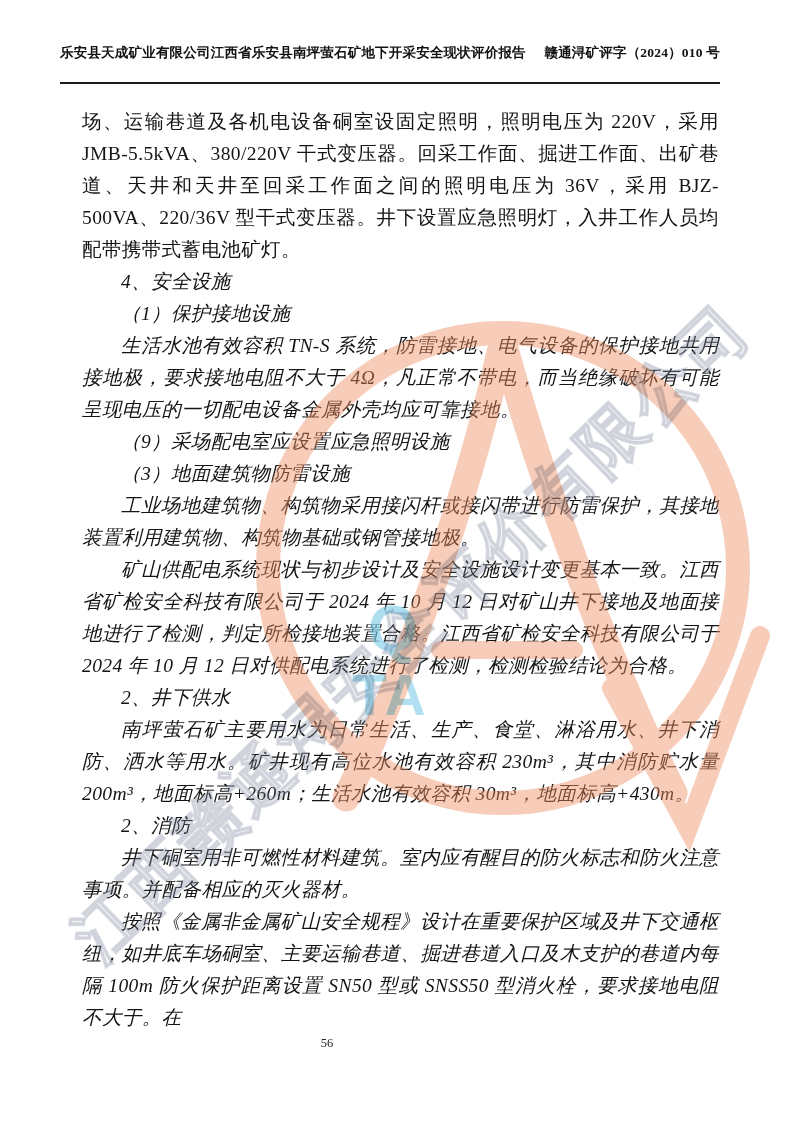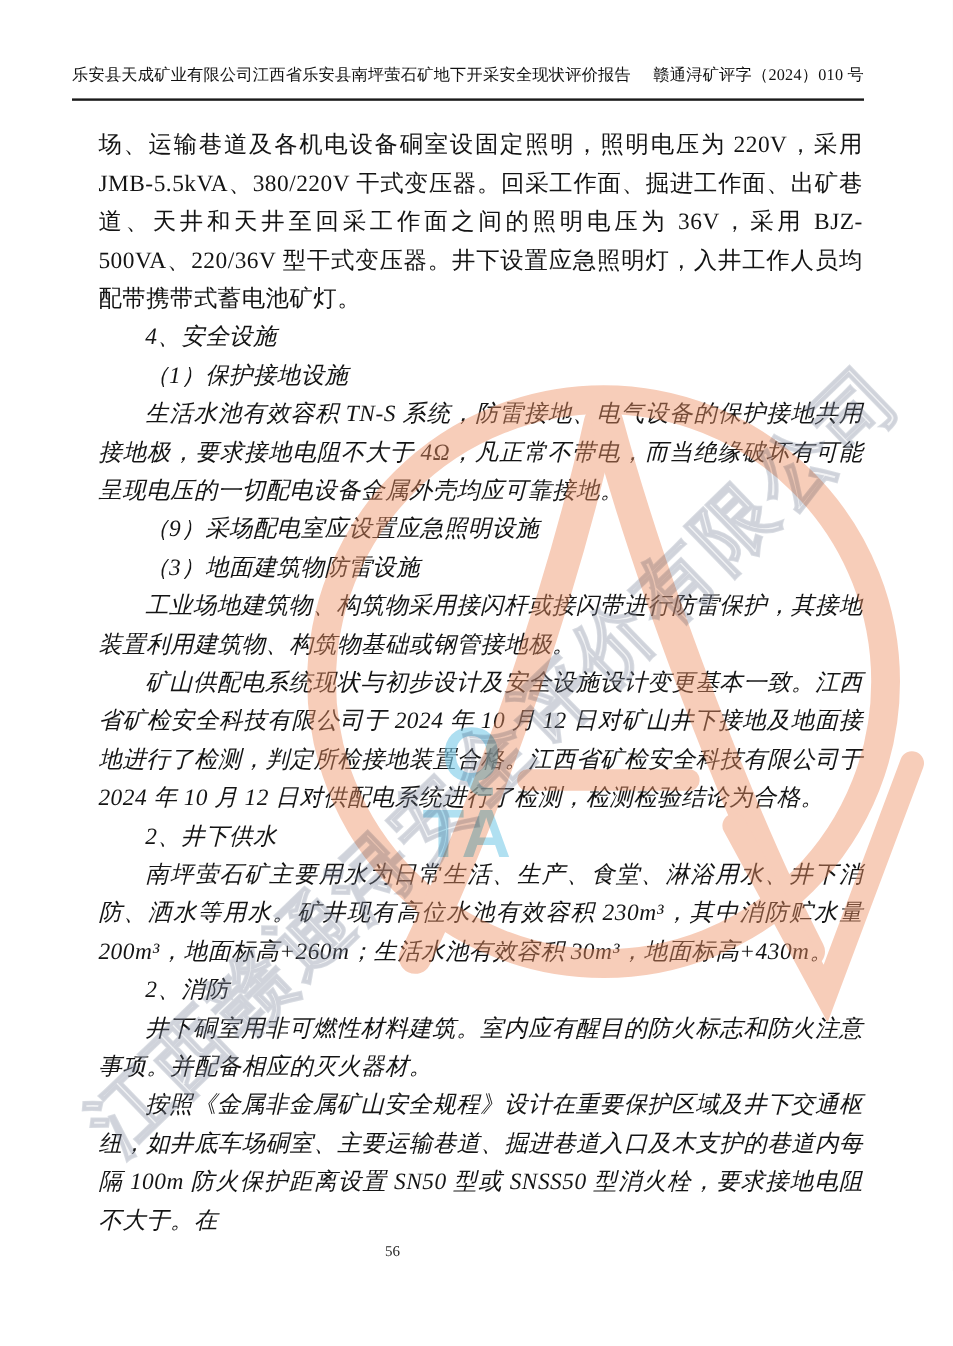--- a/index.html
+++ b/index.html
@@ -9,23 +9,23 @@
     font-family:"Liberation Serif","DejaVu Serif",serif;
   }
   .page{
     position:relative;
     width:794px;height:1122px;
     background:#ffffff;
     overflow:hidden;
   }
   
   .hdr{
-    position:absolute;top:54px;left:60px;width:660px;
+    position:absolute;top:44px;left:60px;width:660px;
     display:flex;justify-content:space-between;align-items:flex-end;
-    font-size:13.5px;font-weight:normal;color:#111;
+    font-size:13.5px;font-weight:bold;color:#111;
     letter-spacing:.2px;
   }
   .hdr-rule{
     position:absolute;top:82px;left:60px;width:660px;height:0;
     border-top:2px solid #1a1a1a;
   }
   
   .doc-body{
     position:absolute;top:106px;left:82px;width:637px;
     font-size:19.5px;line-height:32px;color:#141414;

